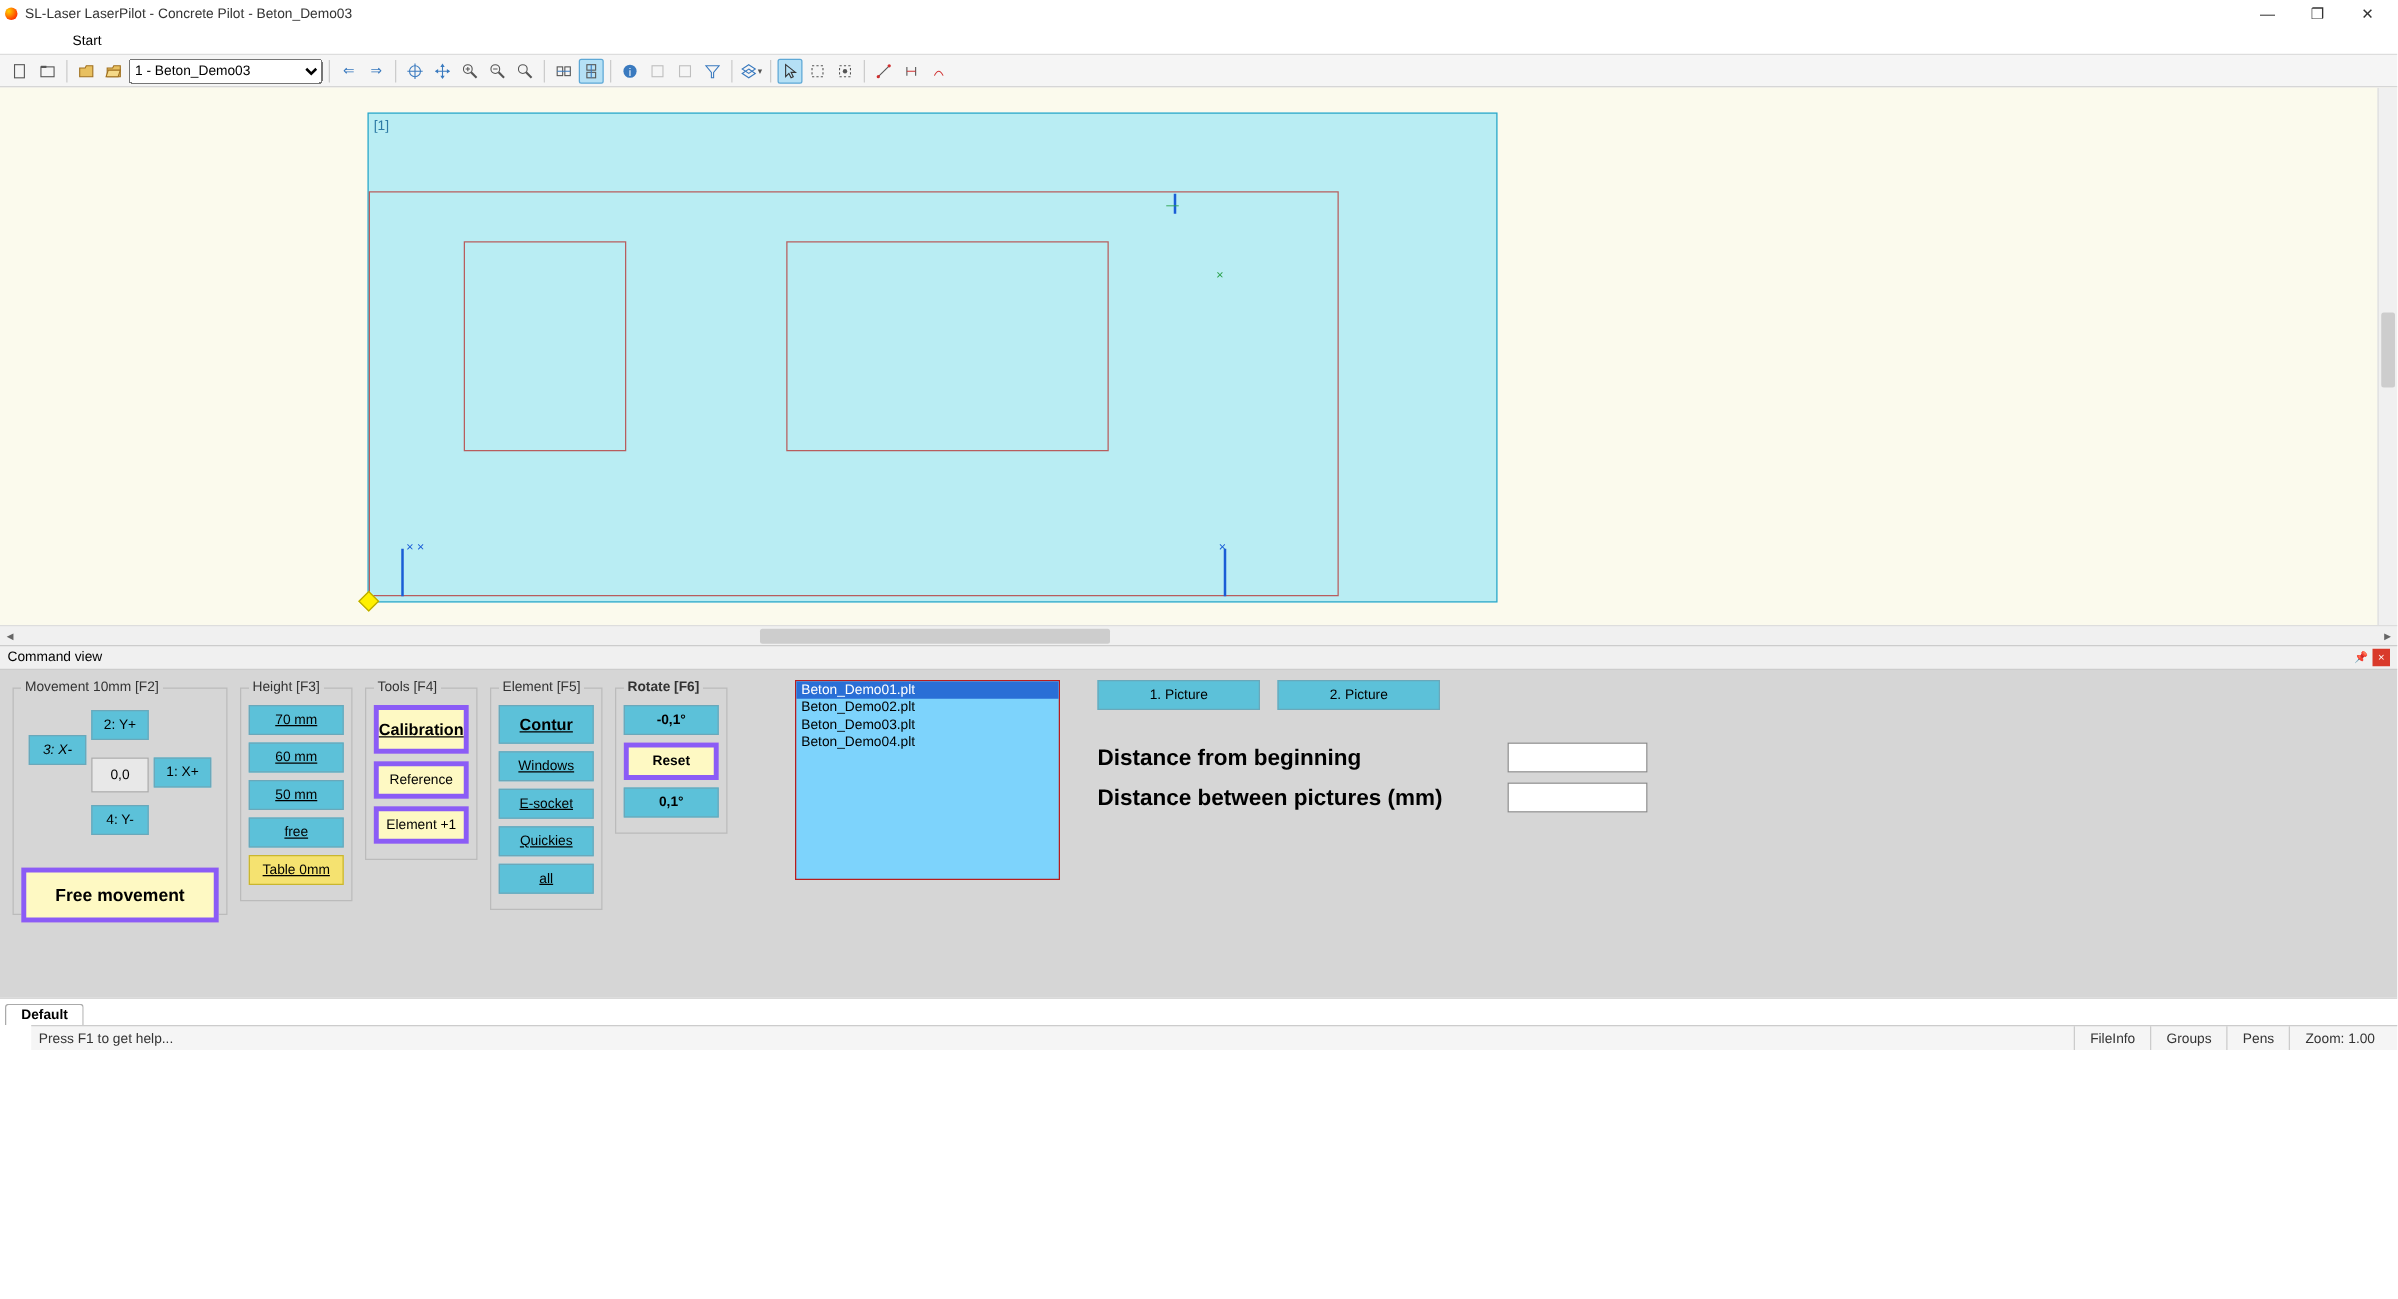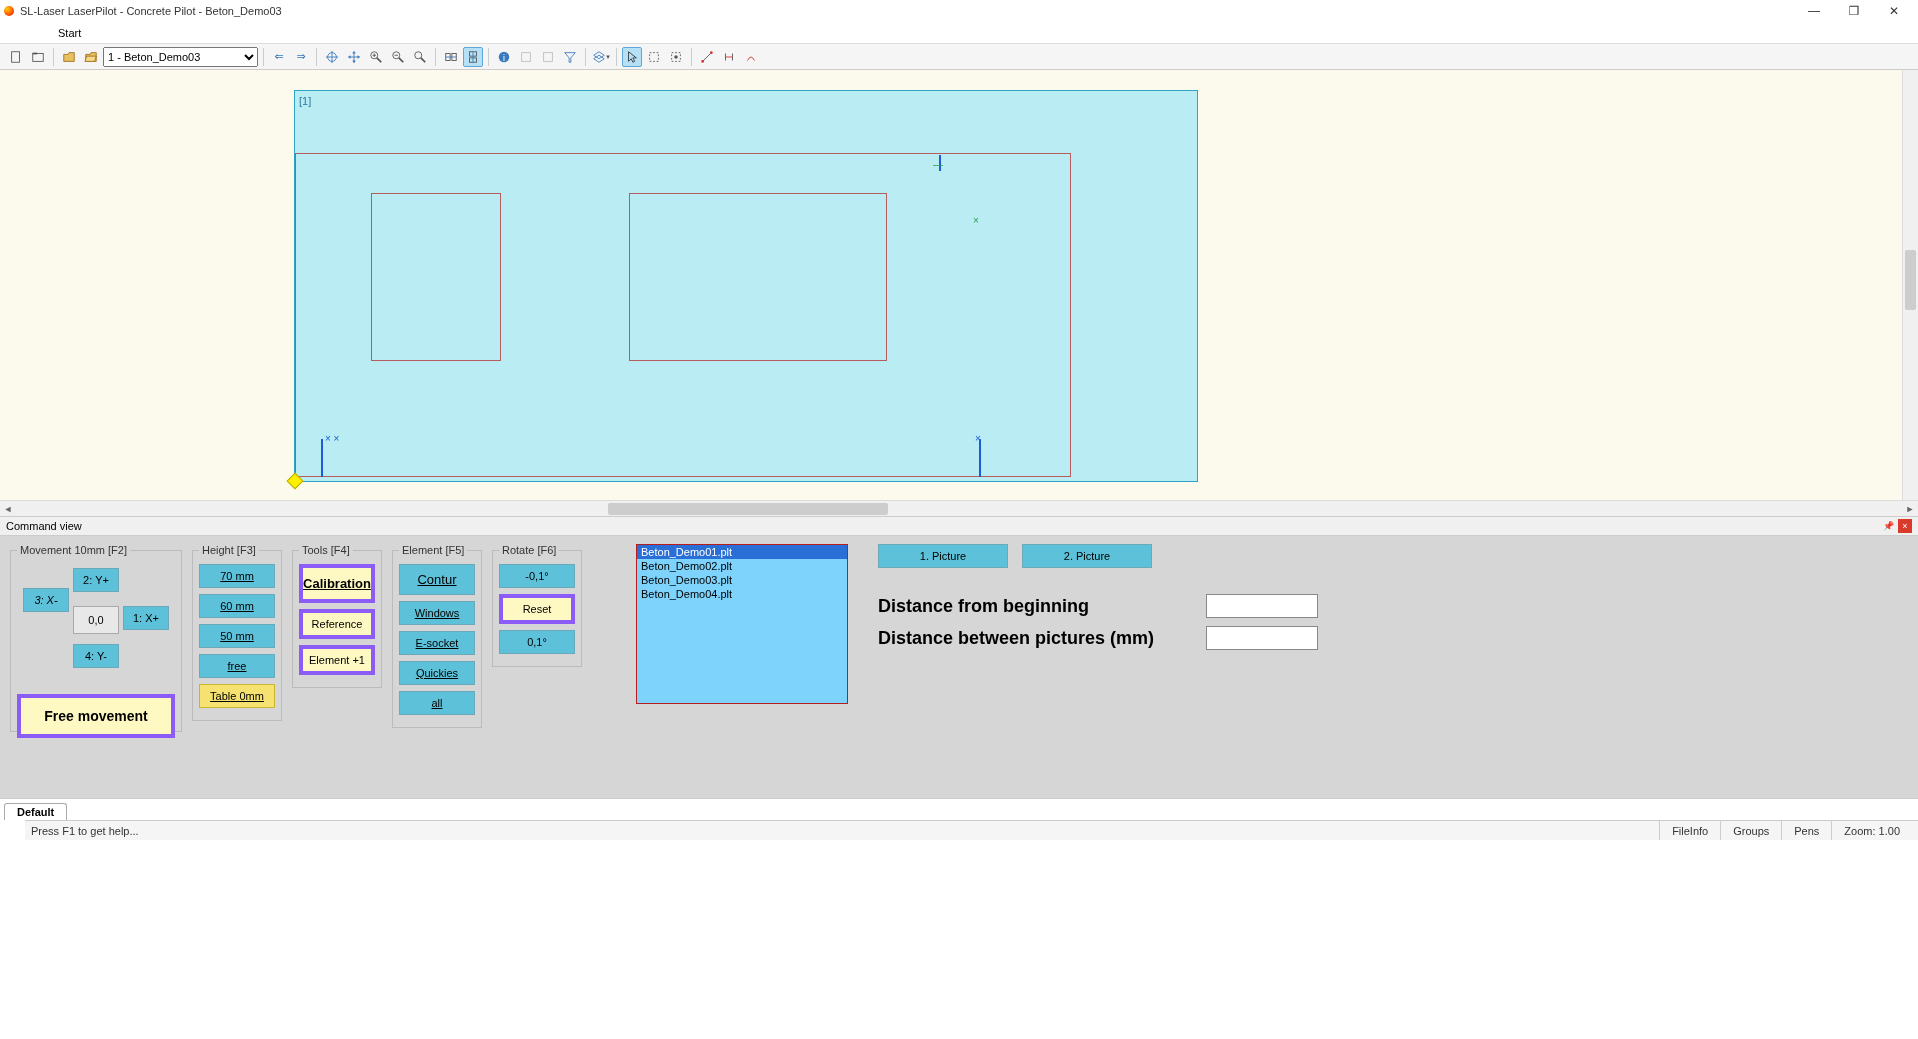--- a/index.html
+++ b/index.html
@@ -59,22 +59,22 @@
 .mgrid .btn { position:absolute; width:46px; }
 .mgrid .center { position:absolute; left:56px; top:42px; width:46px; height:28px; background:#e8e8e8; border:1px solid #aaa; display:flex; align-items:center; justify-content:center; font-size:11px; }
 .free-move { margin-top: 6px; width: 158px; }
 fieldset.height { width:88px; }
 fieldset.height .btn { width:76px; margin-bottom:6px; }
 fieldset.tools { width:88px; }
 fieldset.tools .btn { width:76px; margin-bottom:6px; }
 fieldset.tools .btn.big2 { font-size:13px; font-weight:bold; padding:8px 0; }
 fieldset.element { width:88px; }
 fieldset.element .btn { width:76px; margin-bottom:6px; }
-fieldset.element .contur { font-size:13px; font-weight:normal; padding:7px 0; }
-fieldset.rotate { width:88px; }
+fieldset.element .contur { font-size:13px; font-weight:bold; padding:7px 0; }
+fieldset.rotate { width:88px;font-weight:bold; }
 fieldset.rotate .btn { width:76px; margin-bottom:6px; }
 
 .filelist { width:212px; height:160px; background:#7dd3fc; border:1px solid #b91c1c; font-size:11px; overflow:auto;margin-left:44px; }
 .filelist .item { padding:1px 4px; cursor:pointer; }
 .filelist .item.selected { background:#2a6fd6; color:#fff; }
 
 .right-zone { flex:1; padding-left:20px; }
 .pic-btns { display:flex; gap:14px; margin-bottom:26px; }
 .pic-btns .btn { width:130px; }
 .dist-row { display:flex; align-items:center; margin-bottom:8px; }

